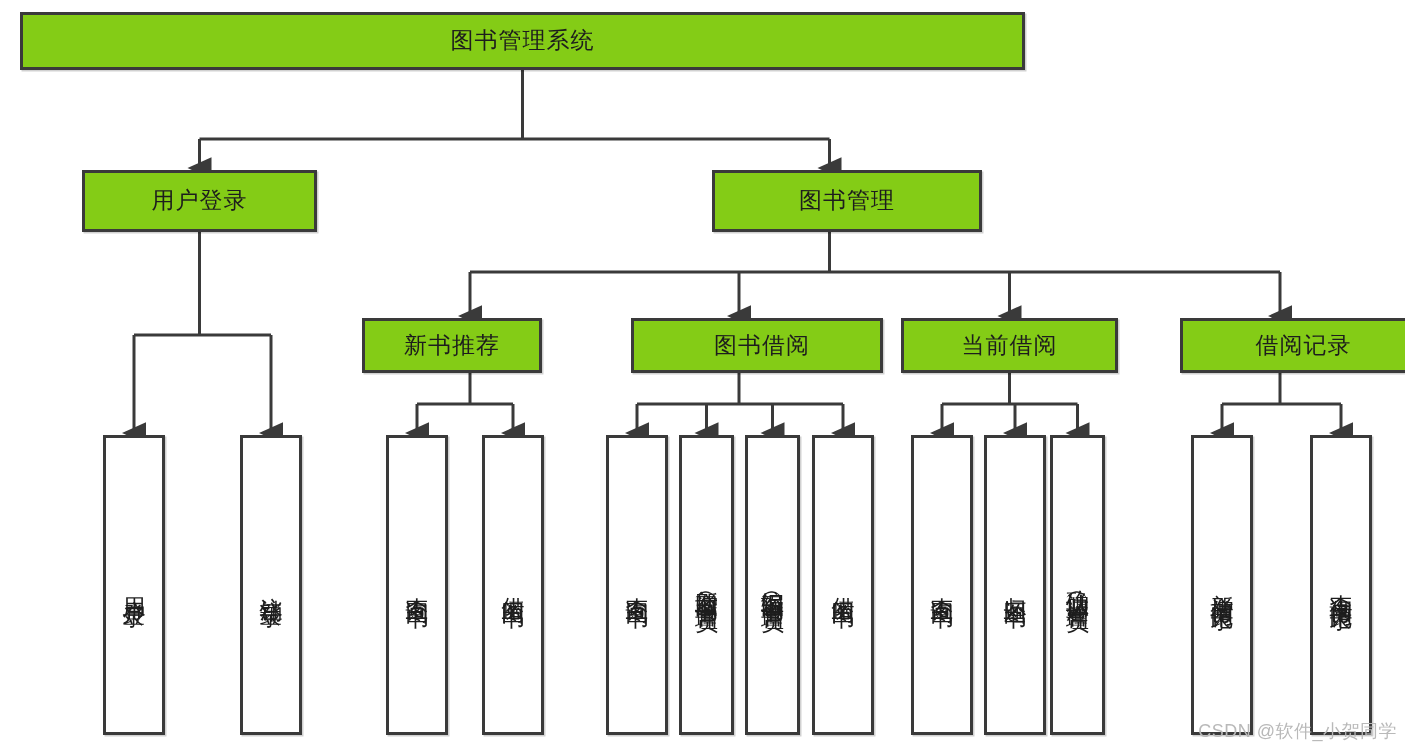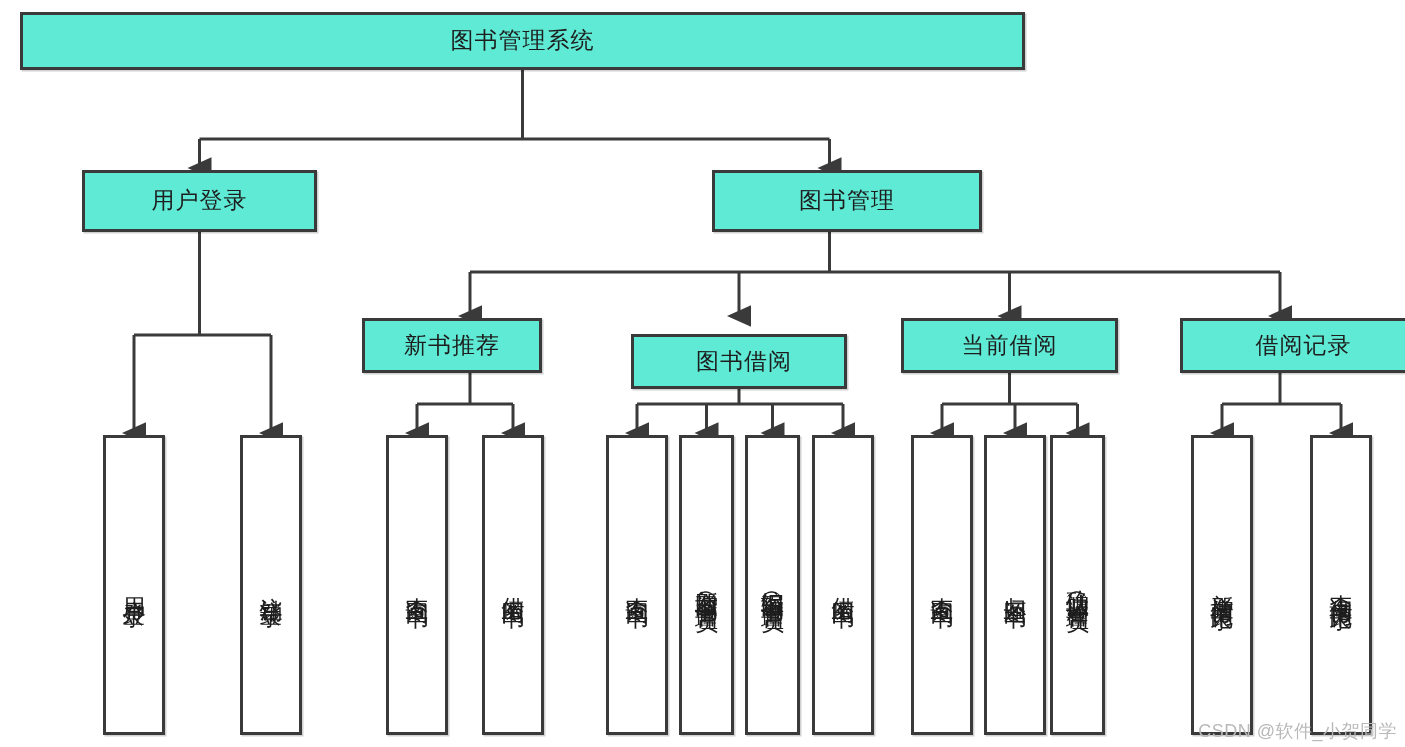--- a/index.html
+++ b/index.html
@@ -17,21 +17,21 @@
   #diagram-root {
     position: absolute;
     left: 0;
     top: 0;
     width: 1405px;
     height: 747px;
   }
   .node-box {
     position: absolute;
     box-sizing: border-box;
-    background: #5eead4;
+    background: #84cc16;
     border: 3px solid #3a3a3a;
     display: flex;
     align-items: center;
     justify-content: center;
     box-shadow: 1.5px 1.5px 0 rgba(0,0,0,0.18);
   }
   .node-label {
     font-size: 23px;
     color: #1d1d1d;
     letter-spacing: 1px;
@@ -132,21 +132,21 @@
       </div>
       <div class="node-box" style="left: 82px; top: 170px; width: 235px; height: 62px;">
         <span class="node-label">用户登录</span>
       </div>
       <div class="node-box" style="left: 712px; top: 170px; width: 270px; height: 62px;">
         <span class="node-label">图书管理</span>
       </div>
       <div class="node-box" style="left: 362px; top: 318px; width: 180px; height: 55px;">
         <span class="node-label">新书推荐</span>
       </div>
-      <div class="node-box" style="left: 631px; top: 334px; width: 216px; height: 55px; padding-left: 10px;">
+      <div class="node-box" style="left: 631px; top: 318px; width: 252px; height: 55px; padding-left: 10px;">
         <span class="node-label">图书借阅</span>
       </div>
       <div class="node-box" style="left: 901px; top: 318px; width: 217px; height: 55px; align-items: center;">
         <span class="node-label">当前借阅</span>
       </div>
       <div class="node-box" style="left: 1180px; top: 318px; width: 247px; height: 55px;">
         <span class="node-label">借阅记录</span>
       </div>
       <div class="leaf-box" style="left: 103px; top: 435px; width: 62px; height: 300px;">
         <span class="leaf-label">用户登录</span>

